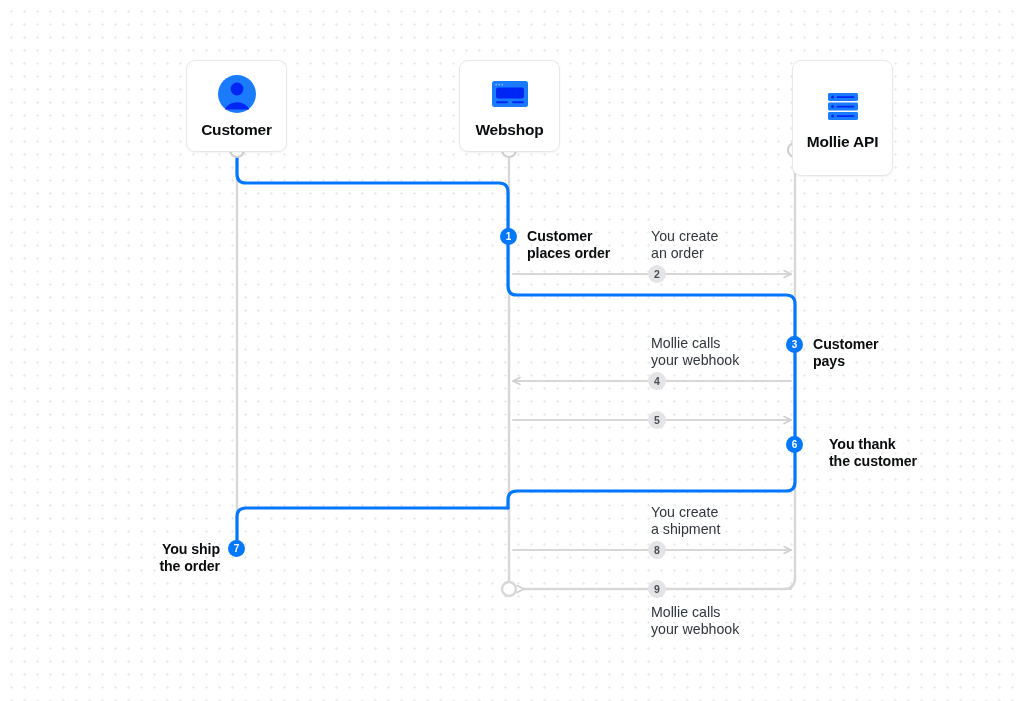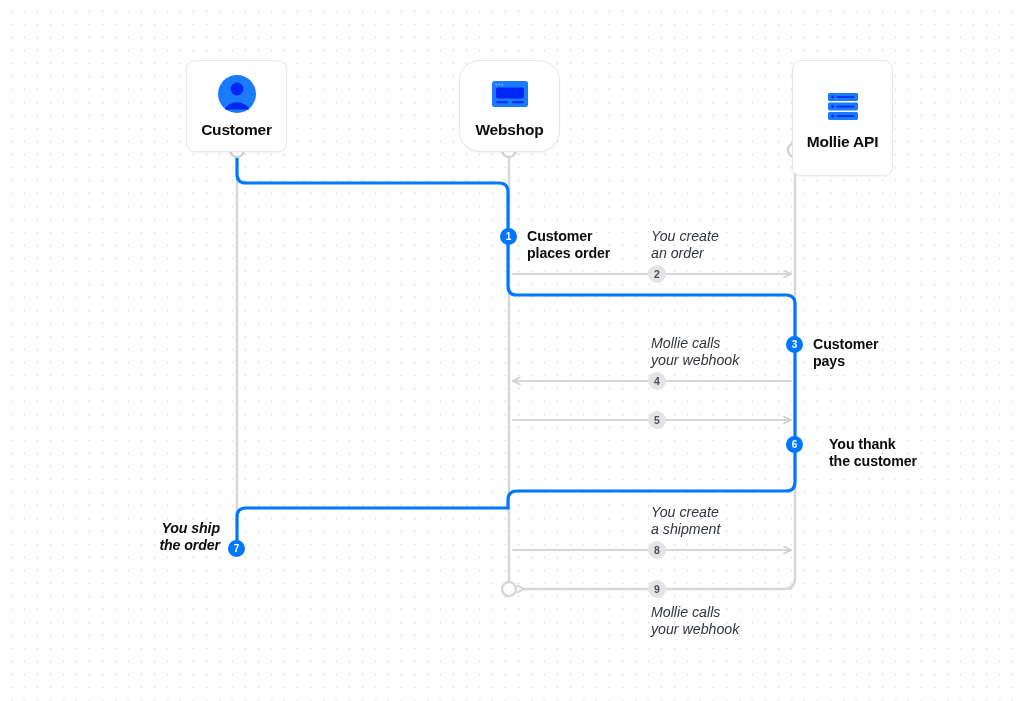--- a/index.html
+++ b/index.html
@@ -58,21 +58,21 @@
   .badge.gray { background: #e4e4e6; color: #4a4f57; width: 18px; height: 18px; font-size: 10.5px; }
 
   
   .steplabel {
     position: absolute;
     font-size: 14.2px;
     line-height: 17px;
     white-space: pre-line;
   }
   .steplabel.primary { color: #0b0c0e; font-weight: bold; letter-spacing: -0.1px; }
-  .steplabel.secondary { color: #31363d; font-weight: normal; font-style: italic; }
+  .steplabel.secondary { color: #31363d; font-weight: normal; }
   .steplabel.right-align { text-align: right; }
 </style>
 </head>
 <body>
 
 <div id="canvas">
 
   <svg id="wires" viewBox="0 0 1024 701" xmlns="http://www.w3.org/2000/svg">
     <defs>
       <marker id="arrowR" markerWidth="9" markerHeight="9" refX="8" refY="4.5" orient="auto" markerUnits="userSpaceOnUse">
@@ -121,21 +121,21 @@
     <span class="card-icon">
       <svg viewBox="0 0 42 42" width="42" height="42" xmlns="http://www.w3.org/2000/svg">
         <circle cx="21" cy="21" r="19" fill="#1b7bff"></circle>
         <circle cx="21" cy="16" r="6.4" fill="#0026f5"></circle>
         <path d="M8.8 36.5 a12.8 10.5 0 0 1 24.4 0 z" fill="#0026f5"></path>
       </svg>
     </span>
     <span class="card-label">Customer</span>
   </div>
 
-  <div class="card" style="left:459px; top:60px; width:101px; height:92px;border-radius:21px;">
+  <div class="card" style="left:459px; top:60px; width:101px; height:92px;">
     <span class="card-icon">
       <svg viewBox="0 0 42 42" width="42" height="42" xmlns="http://www.w3.org/2000/svg">
         <rect x="3" y="8" width="36" height="26" rx="2.5" fill="#1b7bff"></rect>
         <circle cx="7.2" cy="11.6" r="0.95" fill="#7fb4ff"></circle>
         <circle cx="10.2" cy="11.6" r="0.95" fill="#7fb4ff"></circle>
         <circle cx="13.2" cy="11.6" r="0.95" fill="#7fb4ff"></circle>
         <rect x="7" y="14.5" width="28" height="11" rx="2.2" fill="#0026f5"></rect>
         <rect x="7" y="28.2" width="12" height="2.1" rx="1" fill="#0026f5"></rect>
         <rect x="23" y="28.2" width="12" height="2.1" rx="1" fill="#0026f5"></rect>
       </svg>
@@ -179,21 +179,21 @@
   <div class="steplabel primary" style="left:813px; top:336px;">Customer
 pays</div>
 
   <div class="steplabel secondary" style="left:651px; top:335px;">Mollie calls
 your webhook</div>
 
 
   <div class="steplabel primary" style="left:813px; top:436px;margin-left:16px;">You thank
 the customer</div>
 
-  <div class="steplabel primary right-align" style="left:60px; top:520px; width:160px;font-style:italic;">You ship
+  <div class="steplabel primary right-align" style="left:60px; top:541px; width:160px;">You ship
 the order</div>
 
   <div class="steplabel secondary" style="left:651px; top:504px;">You create
 a shipment</div>
 
   <div class="steplabel secondary" style="left:651px; top:604px;">Mollie calls
 your webhook</div>
 
 </div>
 

